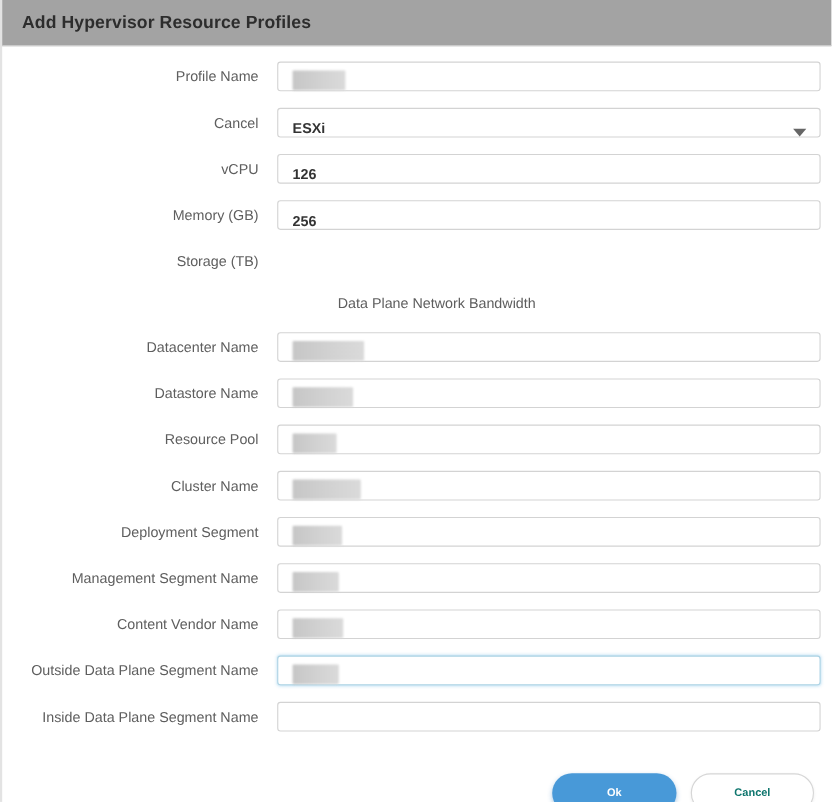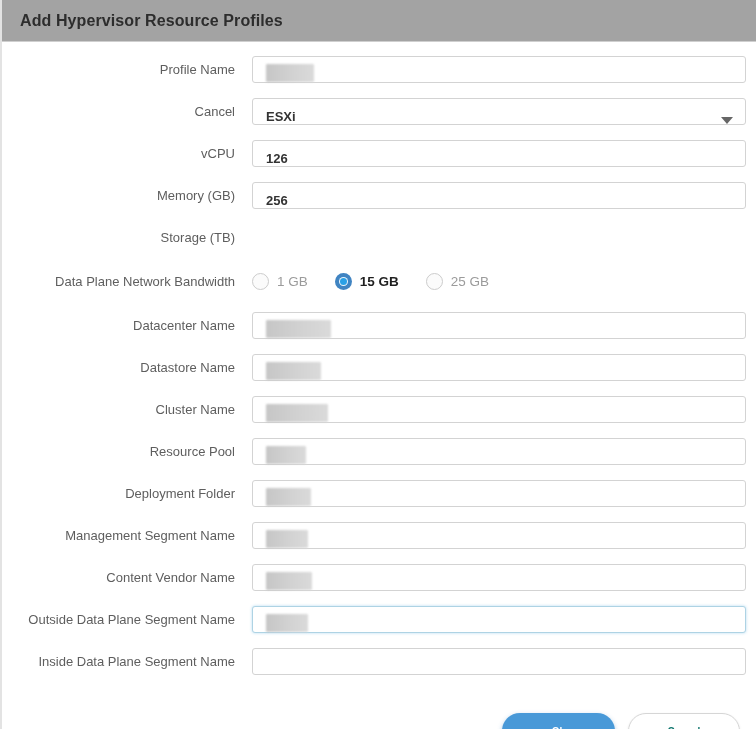--- a/index.html
+++ b/index.html
@@ -24,21 +24,21 @@
   }
   .dialog-title {
     font-size: 16px; font-weight: 700; color: #2d2d2d;
     letter-spacing: 0.1px;
   }
   .form-body { padding-top: 14px; }
   .row {
     display: flex; align-items: center;
     height: 27px; margin-bottom: 15px;
   }
-  .row.spaced { margin-top: 17px; margin-bottom: 17px; }
+  .row.spaced { margin-top: 17px; margin-bottom: 7px; flex-direction: column; }
   .lbl {
     width: 250px; flex: 0 0 250px;
     text-align: right; padding-right: 17px;
     font-size: 13px; color: #5e5e5e;
     white-space: nowrap;
   }
   .ctl { flex: 1; margin-right: 10px; position: relative; height: 27px; }
   .tinput {
     width: 100%; height: 27px;
     border: 1px solid #d3d3d3; border-radius: 3px;
@@ -188,39 +188,39 @@
     <div class="row">
       <span class="lbl">Datastore Name</span>
       <div class="ctl">
         <div class="tinput">
           <span class="redact" style="width:55px"></span>
         </div>
       </div>
     </div>
 
     <div class="row">
+      <span class="lbl">Resource Pool</span>
+      <div class="ctl">
+        <div class="tinput">
+          <span class="redact" style="width:40px"></span>
+        </div>
+      </div>
+    </div>
+
+    <div class="row">
       <span class="lbl">Cluster Name</span>
       <div class="ctl">
         <div class="tinput">
           <span class="redact" style="width:62px"></span>
         </div>
       </div>
     </div>
 
     <div class="row">
-      <span class="lbl">Resource Pool</span>
-      <div class="ctl">
-        <div class="tinput">
-          <span class="redact" style="width:40px"></span>
-        </div>
-      </div>
-    </div>
-
-    <div class="row">
-      <span class="lbl">Deployment Folder</span>
+      <span class="lbl">Deployment Segment</span>
       <div class="ctl">
         <div class="tinput">
           <span class="redact" style="width:45px"></span>
         </div>
       </div>
     </div>
 
     <div class="row">
       <span class="lbl">Management Segment Name</span>
       <div class="ctl">

